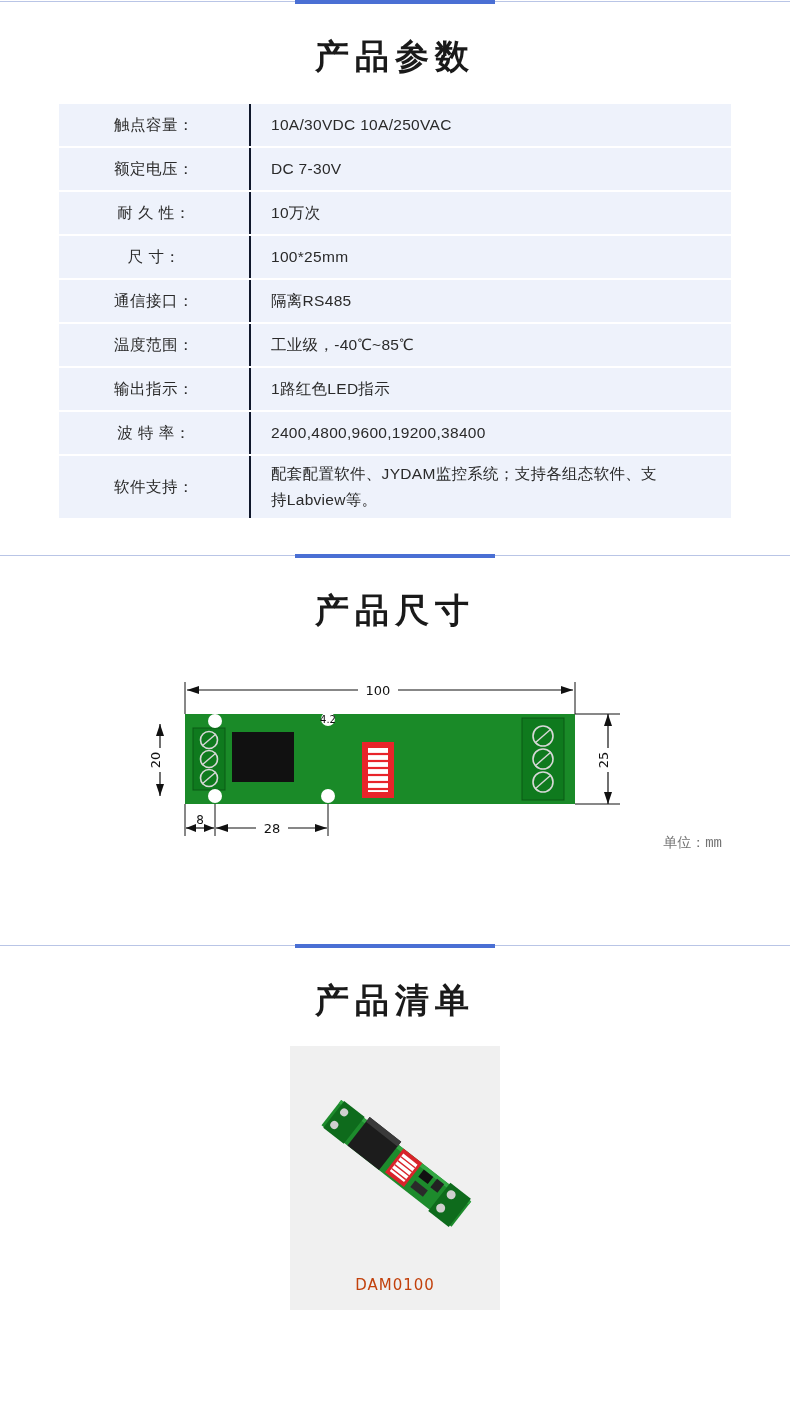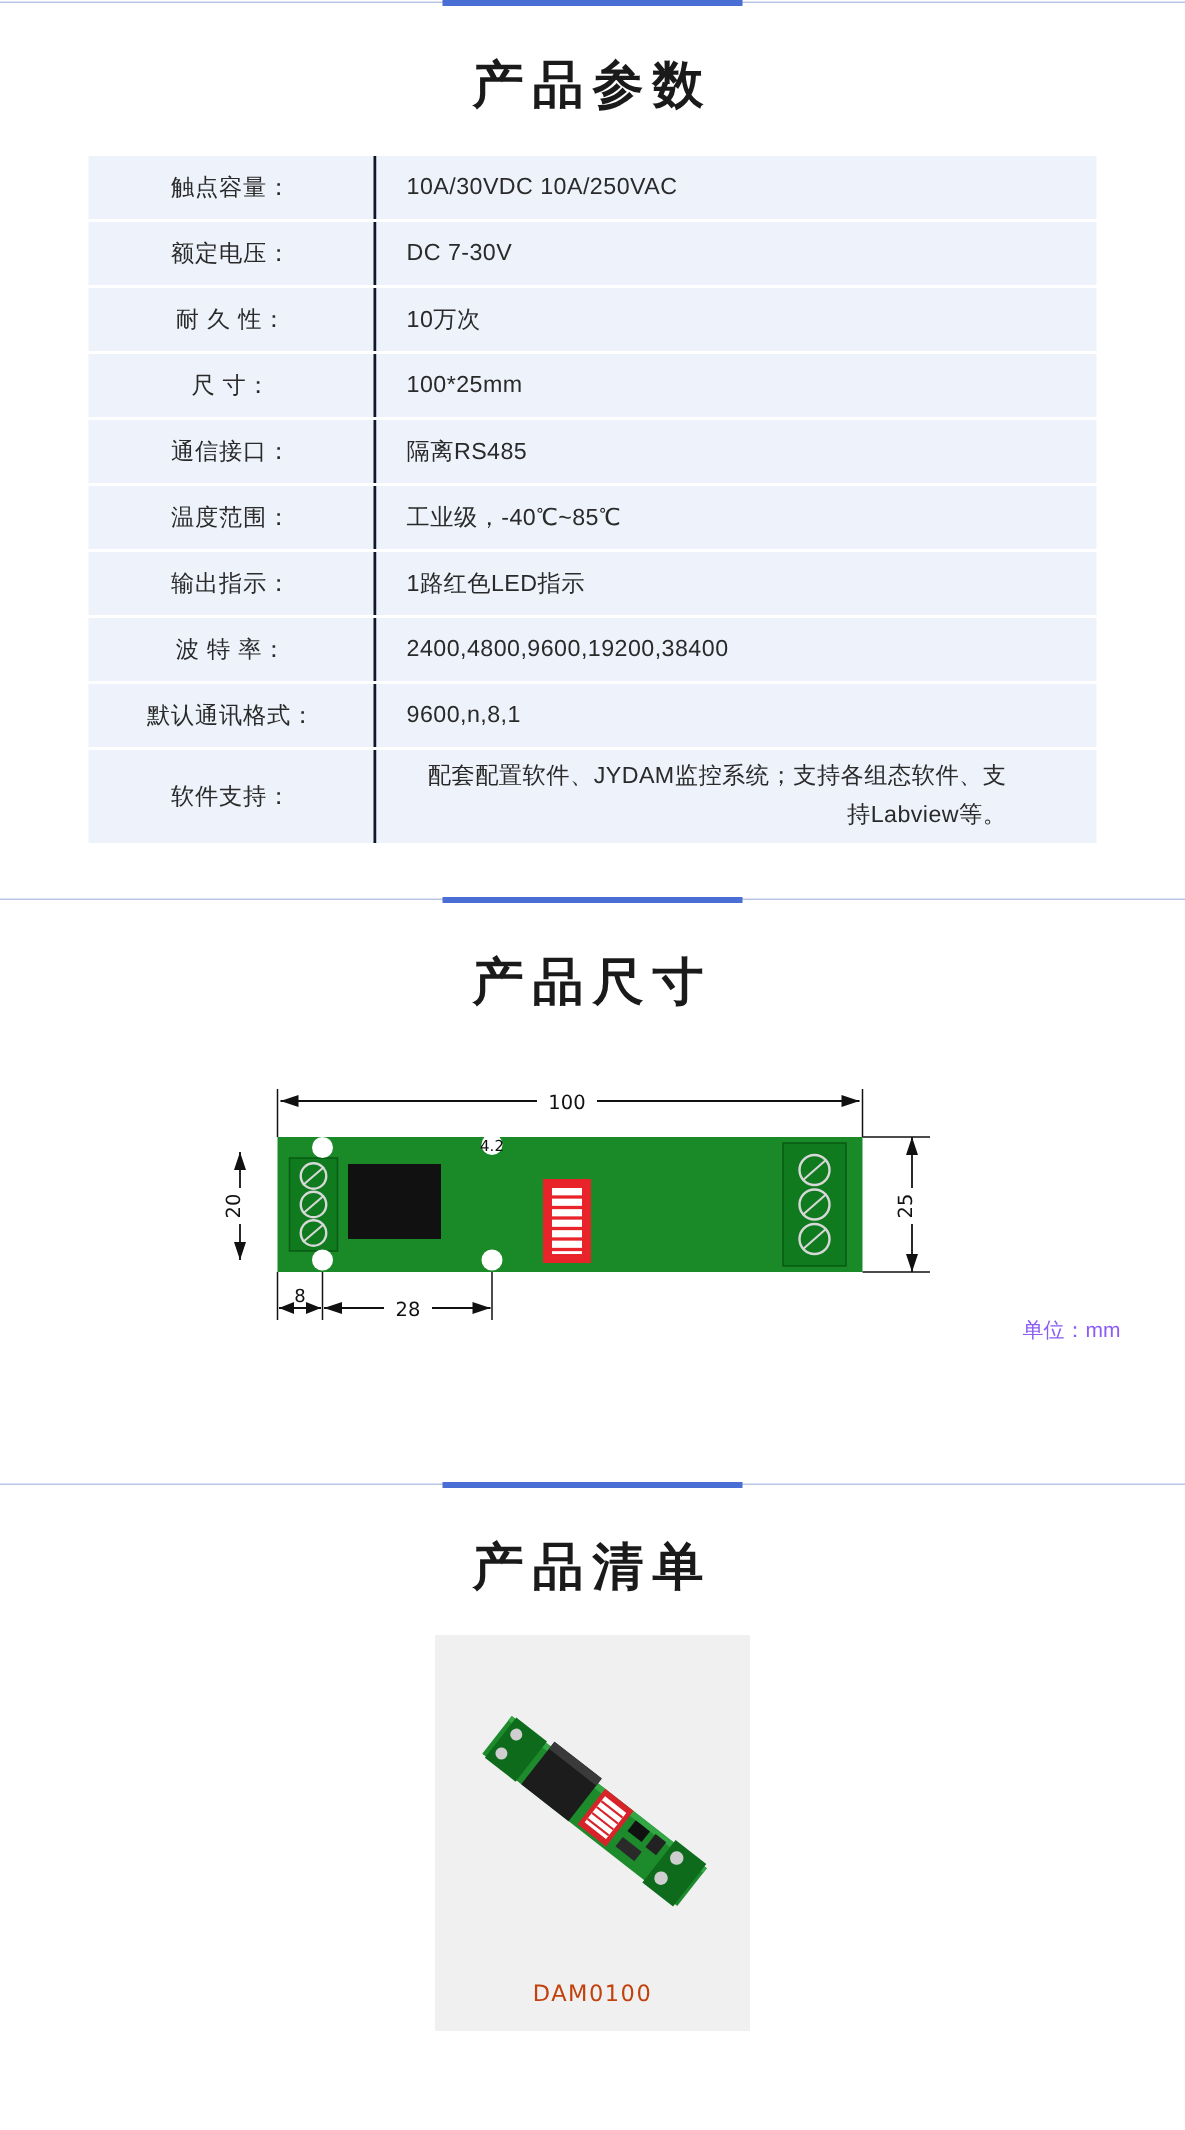--- a/index.html
+++ b/index.html
@@ -92,25 +92,25 @@
   }
 
   
   .dim-area {
     position: relative;
     width: 790px;
     height: 250px;
   }
   .unit-note {
     position: absolute;
-    right: 43px;
+    right: 68px;
     top: 178px;
     font-size: 14px;
-    color: #8b5cf6;
-    font-family: Liberation Sans, sans-serif;
+    color: #737373;
+    font-family: Liberation Mono, monospace;
   }
 
   
   .photo-wrap {
     width: 210px;
     margin: 0 auto;
     background: #f0f0f0;
     padding: 0;
     text-align: center;
   }
@@ -166,27 +166,23 @@
         <td class="value">工业级，-40℃~85℃</td>
       </tr>
       <tr>
         <td class="label">输出指示：</td>
         <td class="value">1路红色LED指示</td>
       </tr>
       <tr>
         <td class="label">波 特 率：</td>
         <td class="value">2400,4800,9600,19200,38400</td>
       </tr>
-      <tr>
-        <td class="label">默认通讯格式：</td>
-        <td class="value">9600,n,8,1</td>
-      </tr>
       <tr class="tall">
         <td class="label">软件支持：</td>
-        <td class="value" style="padding-right:60px;text-align:right;">配套配置软件、JYDAM监控系统；支持各组态软件、支持Labview等。</td>
+        <td class="value" style="padding-right:60px;">配套配置软件、JYDAM监控系统；支持各组态软件、支持Labview等。</td>
       </tr>
     </tbody>
   </table>
 </div>
 
 <div style="height:34px;"></div>
 
 <div class="divider">
   <div class="rule"></div>
   <div class="accent"></div>

